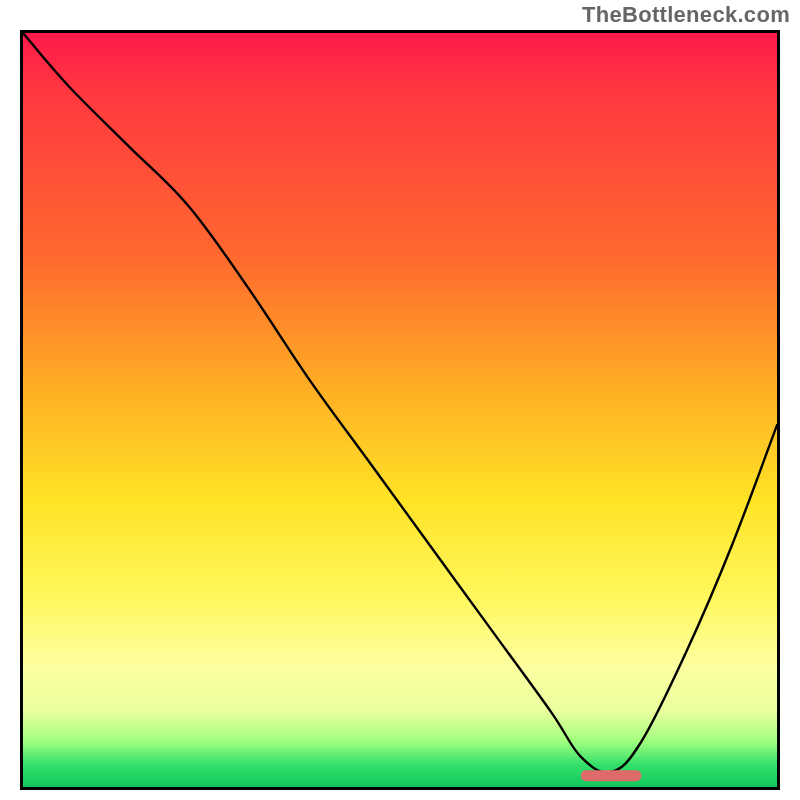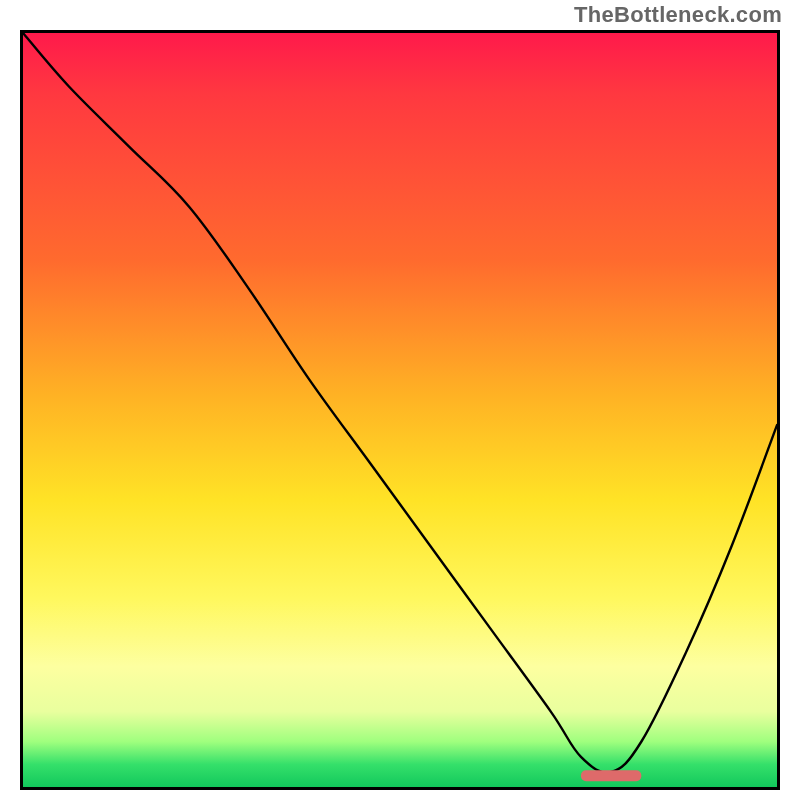--- a/index.html
+++ b/index.html
@@ -12,21 +12,21 @@
     font-family: Arial, Helvetica, sans-serif;
   }
   .stage {
     position: relative;
     width: 800px;
     height: 800px;
   }
   .watermark {
     position: absolute;
     top: 2px;
-    right: 18px;
+    right: 10px;
     font-size: 22px;
     font-weight: 600;
     color: #666;
     letter-spacing: 0.3px;
   }
   
   .chart-box {
     position: absolute;
     left: 20px;
     top: 30px;

